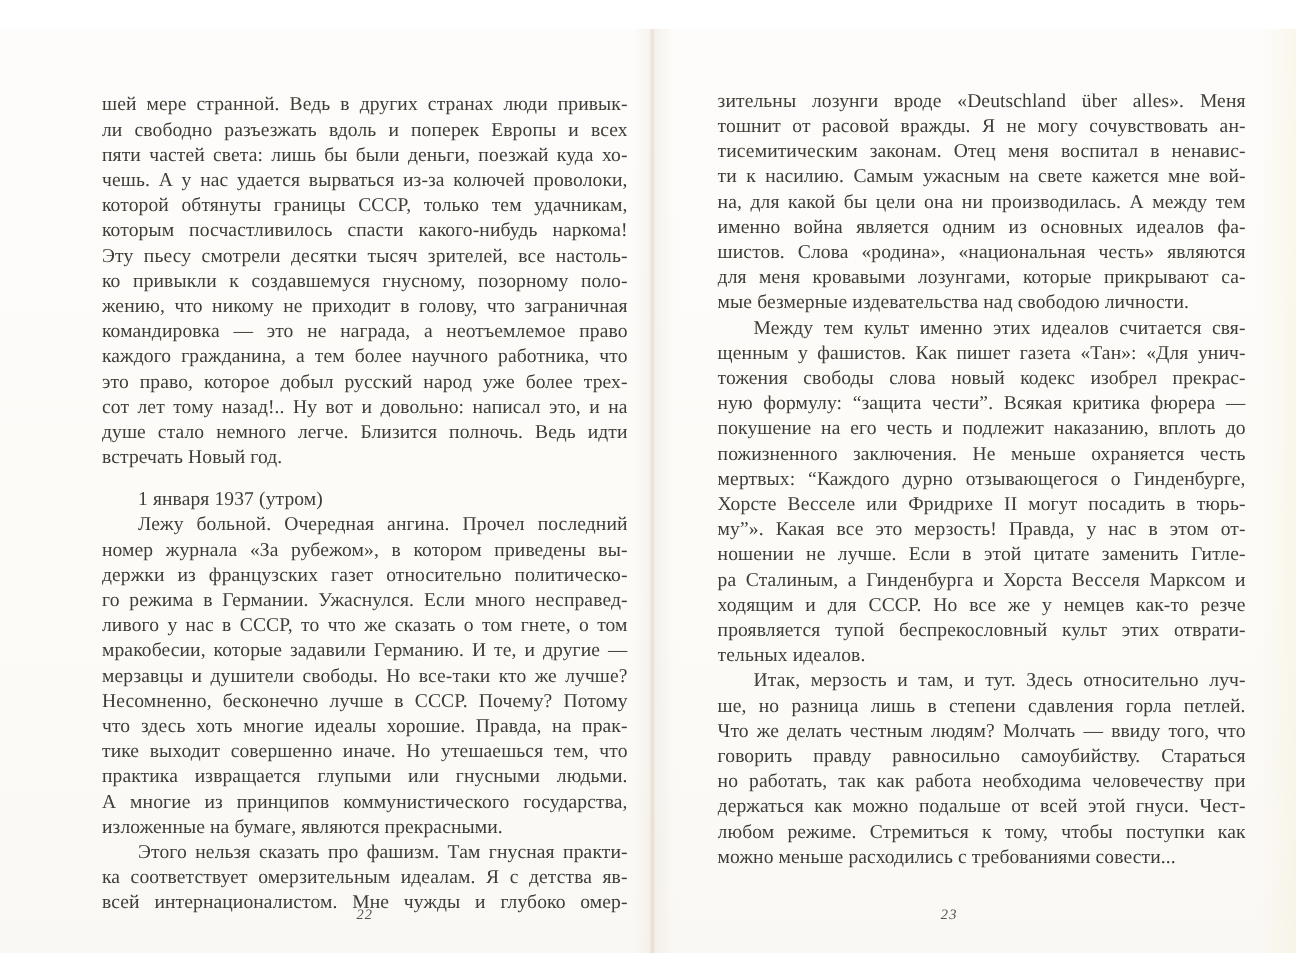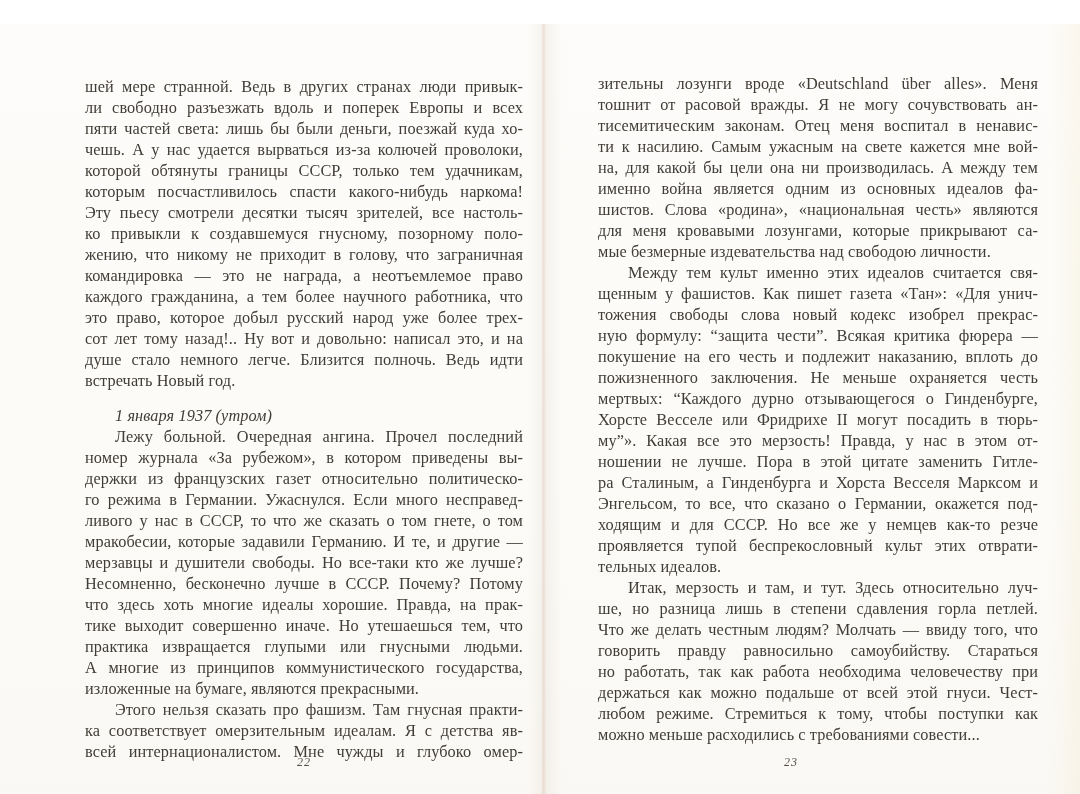--- a/index.html
+++ b/index.html
@@ -55,21 +55,21 @@
     font-size: 16.3px;
     letter-spacing: 0.1px;
     overflow: hidden;
     text-align: left;
   }
   .ln.j {
     text-align: justify;
     text-align-last: justify;
   }
   .ln.ind { padding-left: 30px; }
-  .ln.it  { font-style: italic; }
+  .ln.it  { }
   .ln.blank { height: 14px; }
   .pagenum {
     position: absolute;
     top: 731px;
     width: 438px;
     text-align: center;
     font-size: 12px;
     letter-spacing: 1px;
     color: #55504a;
     font-style: italic;
@@ -133,23 +133,22 @@
       <div class="ln">мые безмерные издевательства над свободою личности.</div>
       <div class="ln j ind">Между тем культ именно этих идеалов считается свя-</div>
       <div class="ln j">щенным у фашистов. Как пишет газета «Тан»: «Для унич-</div>
       <div class="ln j">тожения свободы слова новый кодекс изобрел прекрас-</div>
       <div class="ln j">ную формулу: “защита чести”. Всякая критика фюрера —</div>
       <div class="ln j">покушение на его честь и подлежит наказанию, вплоть до</div>
       <div class="ln j">пожизненного заключения. Не меньше охраняется честь</div>
       <div class="ln j">мертвых: “Каждого дурно отзывающегося о Гинденбурге,</div>
       <div class="ln j">Хорсте Весселе или Фридрихе II могут посадить в тюрь-</div>
       <div class="ln j">му”». Какая все это мерзость! Правда, у нас в этом от-</div>
-      <div class="ln j">ношении не лучше. Пора в этой цитате заменить Гитле-</div>
+      <div class="ln j">ношении не лучше. Если в этой цитате заменить Гитле-</div>
       <div class="ln j">ра Сталиным, а Гинденбурга и Хорста Весселя Марксом и</div>
-      <div class="ln j">Энгельсом, то все, что сказано о Германии, окажется под-</div>
       <div class="ln j">ходящим и для СССР. Но все же у немцев как-то резче</div>
       <div class="ln j">проявляется тупой беспрекословный культ этих отврати-</div>
       <div class="ln">тельных идеалов.</div>
       <div class="ln j ind">Итак, мерзость и там, и тут. Здесь относительно луч-</div>
       <div class="ln j">ше, но разница лишь в степени сдавления горла петлей.</div>
       <div class="ln j">Что же делать честным людям? Молчать — ввиду того, что</div>
       <div class="ln j">говорить правду равносильно самоубийству. Стараться</div>
       <div class="ln j">но работать, так как работа необходима человечеству при</div>
       <div class="ln j">держаться как можно подальше от всей этой гнуси. Чест-</div>
       <div class="ln j">любом режиме. Стремиться к тому, чтобы поступки как</div>

